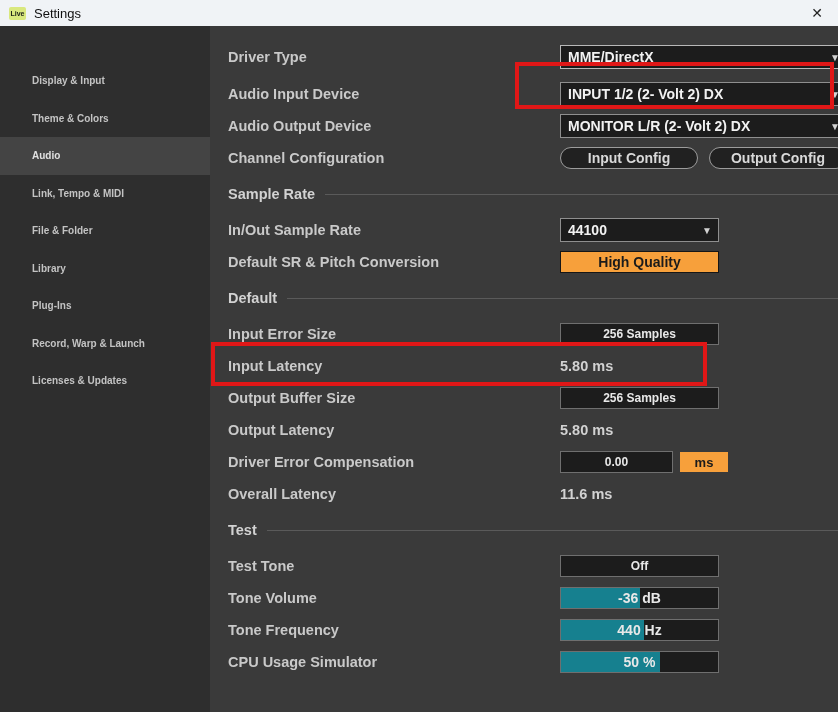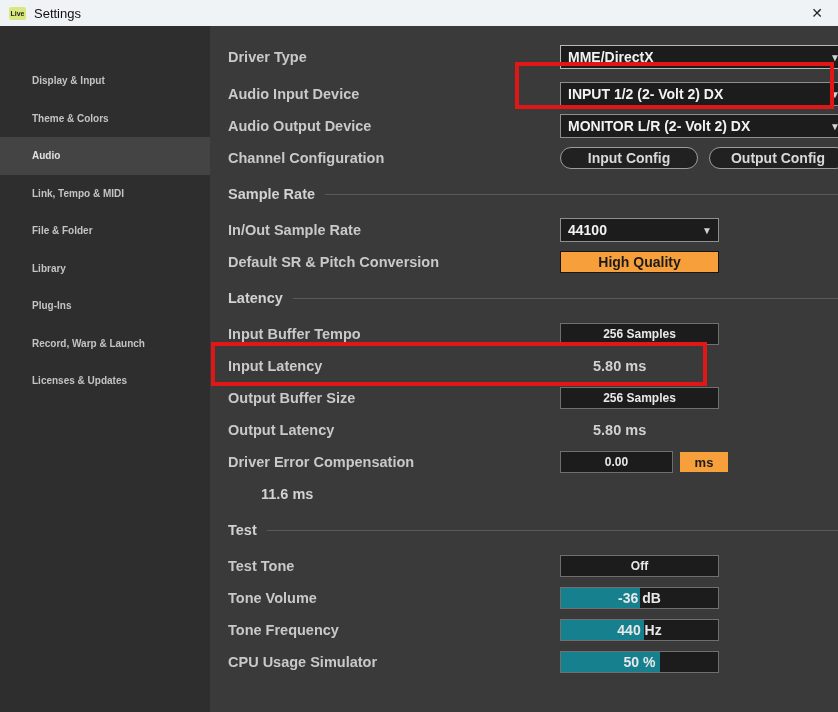--- a/index.html
+++ b/index.html
@@ -146,21 +146,21 @@
   .slider .fill {
     position: absolute; left: 0; top: 0; bottom: 0;
     background: var(--teal, #16808f);
   }
   .slider .slider-text {
     position: absolute; inset: 0;
     display: flex; align-items: center; justify-content: center;
     font-size: 14px; font-weight: 700; color: #e8e8e8;
   }
 
-  .static-val { font-size: 14.5px; font-weight: 700; color: #d2d2d2; margin-left: 33px; }
+  .static-val { font-size: 14.5px; font-weight: 700; color: #d2d2d2; }
 
   
   .annotation {
     position: absolute;
     border: 4px solid var(--annotation, #e01717);
     pointer-events: none;
   }
   .annot-driver { left: 515px; top: 62px; width: 319px; height: 47px; }
   .annot-buffer { left: 211px; top: 342px; width: 496px; height: 44px; }
 </style>
@@ -242,25 +242,25 @@
           </div>
           <div class="row">
             <div class="row-label">Default SR &amp; Pitch Conversion</div>
             <div class="row-ctrl">
               <div class="toggle-orange">High Quality</div>
             </div>
           </div>
         </div>
         <div class="section">
           <div class="section-header">
-            <span class="section-title">Latency</span>
+            <span class="section-title">Default</span>
             <span class="section-line"></span>
           </div>
           <div class="row">
-            <div class="row-label">Input Buffer Tempo</div>
+            <div class="row-label">Input Error Size</div>
             <div class="row-ctrl">
               <div class="box-field">256 Samples</div>
             </div>
           </div>
           <div class="row">
             <div class="row-label">Input Latency</div>
             <div class="row-ctrl">
               <div class="static-val">5.80 ms</div>
             </div>
           </div>
@@ -277,20 +277,21 @@
             </div>
           </div>
           <div class="row">
             <div class="row-label">Driver Error Compensation</div>
             <div class="row-ctrl">
               <div class="box-field narrow">0.00</div>
               <span class="unit-badge">ms</span>
             </div>
           </div>
           <div class="row">
+            <div class="row-label">Overall Latency</div>
             <div class="row-ctrl">
               <div class="static-val">11.6 ms</div>
             </div>
           </div>
         </div>
         <div class="section">
           <div class="section-header">
             <span class="section-title">Test</span>
             <span class="section-line"></span>
           </div>

